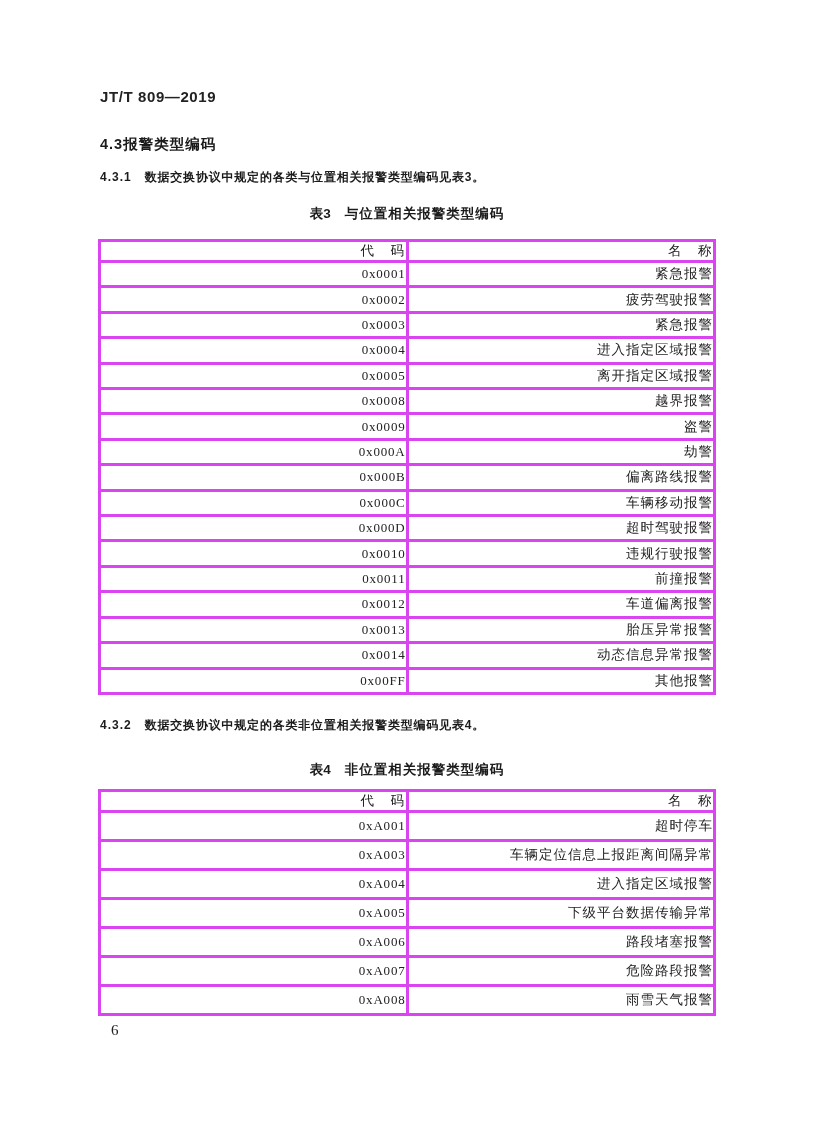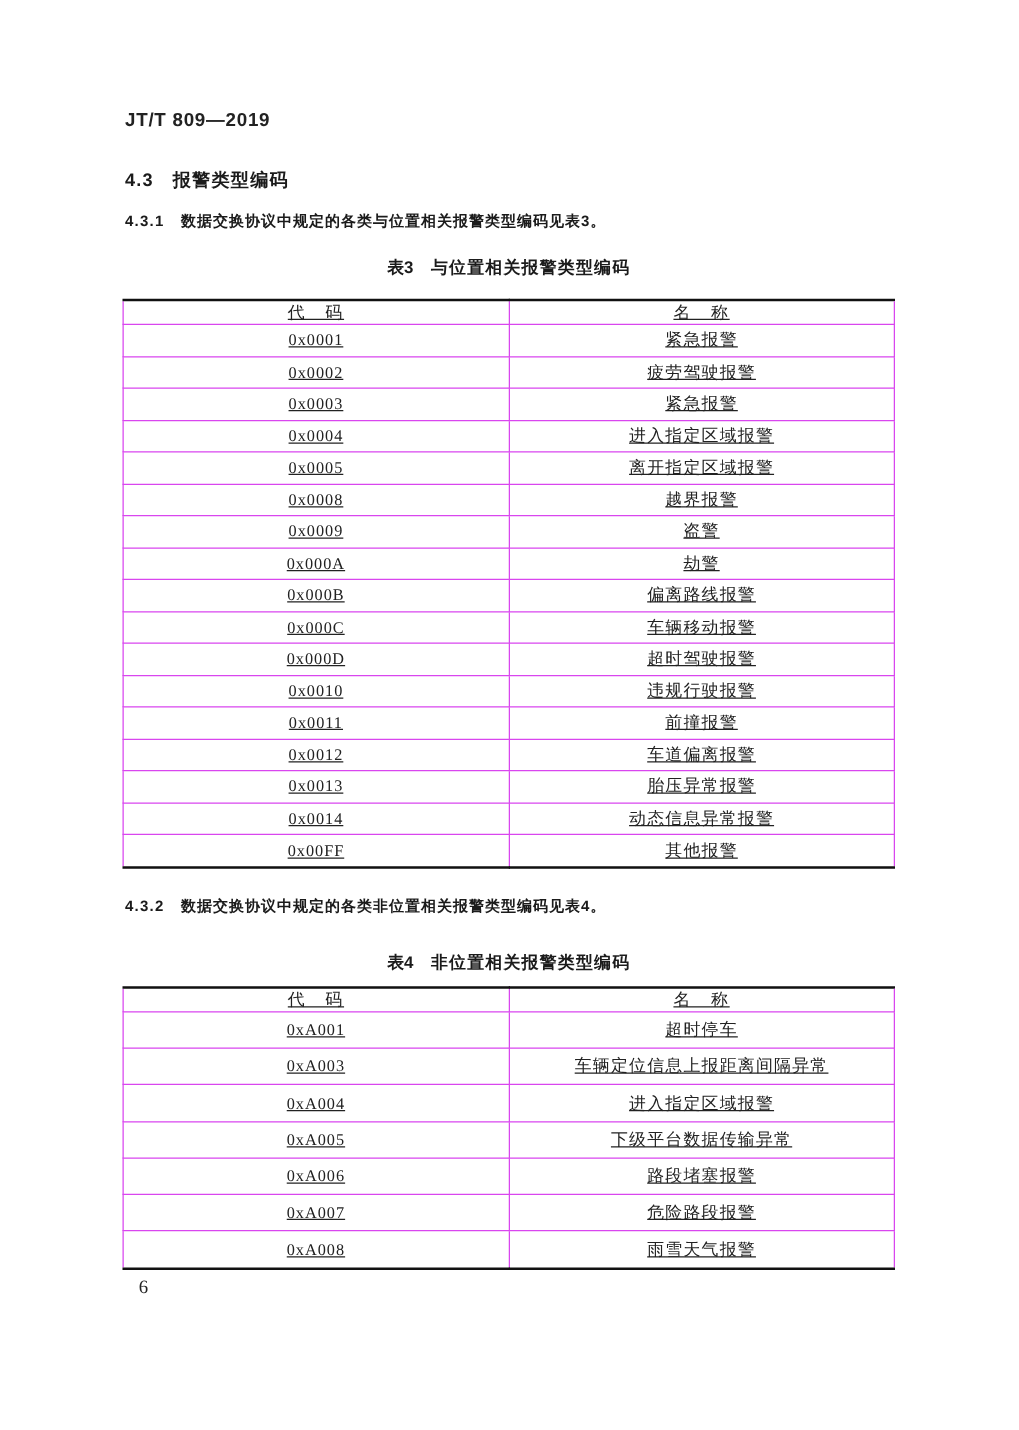--- a/index.html
+++ b/index.html
@@ -35,21 +35,21 @@
   .sec-heading {
     position: absolute;
     left: 100px;
     top: 135px;
     font-family: "Liberation Sans", sans-serif;
     font-weight: bold;
     font-size: 14.5px;
     color: #1b1b1b;
     white-space: nowrap;
   }
-  .sec-heading .num { margin-right: 15px; letter-spacing: 1px; }
+  .sec-heading .num { letter-spacing: 1px; }
   .sec-heading .ttl { letter-spacing: 1px; }
 
   
   .clause {
     position: absolute;
     left: 100px;
     font-family: "Liberation Sans", sans-serif;
     font-weight: bold;
     font-size: 12px;
     color: #1b1b1b;
@@ -88,26 +88,25 @@
     border-left: 1.4px solid #1a1a1a;
     border-right: 1.4px solid #1a1a1a;
     border-top: 2.4px solid #111;
     border-bottom: 2px solid #111;
   }
   .table-3 { top: 239px; height: 456px; }
   .table-4 { top: 789px; height: 227px; }
 
   .data-table th,
   .data-table td {
-    border: 1px solid #d946ef;
-    text-align: center;
+    border: 3px solid #d946ef;
+    text-align: right;
     vertical-align: middle;
     padding: 0;
     overflow: hidden;
-    text-decoration: underline;
   }
   .data-table th {
     font-weight: normal;
     font-size: 13.5px;
     letter-spacing: 1.5px;
   }
   .data-table td.code-cell {
     font-size: 13px;
     letter-spacing: 0.8px;
   }

